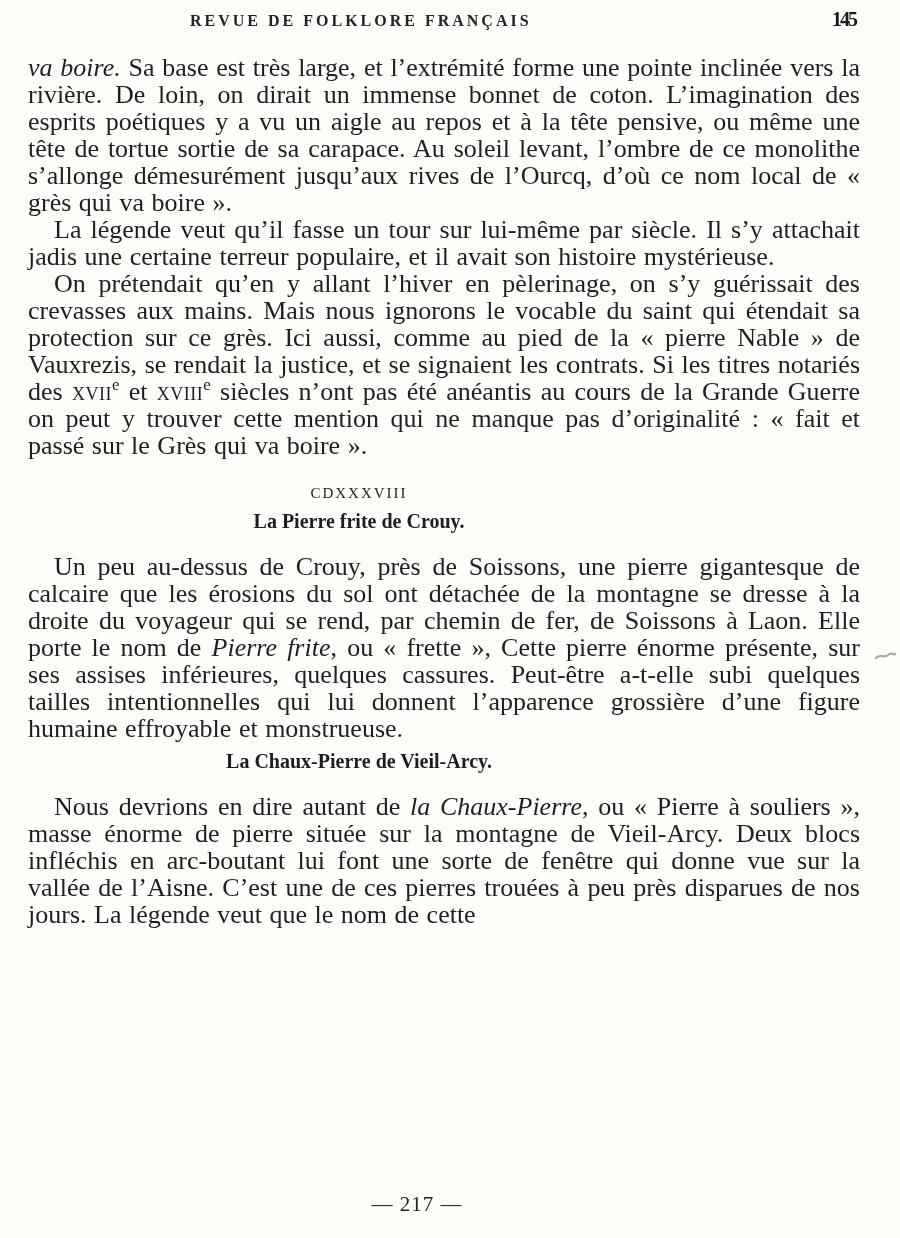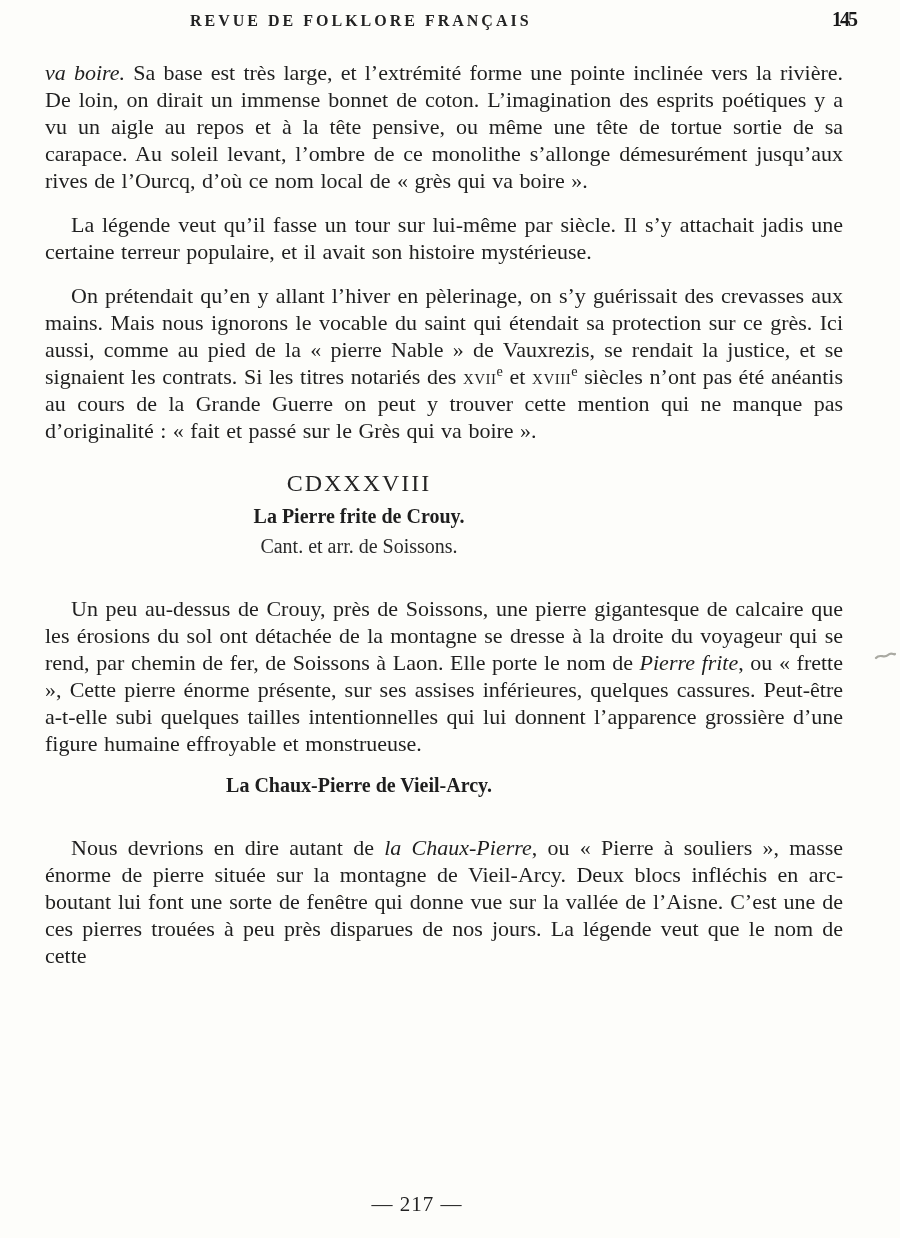--- a/index.html
+++ b/index.html
@@ -23,36 +23,36 @@
     letter-spacing: 3px; color: #232323;
   }
   .page-number {
     position: absolute; right: 4px; top: 0;
     font-size: 20px; font-weight: bold;
     letter-spacing: -2px; color: #1a1a1a;
   }
   
   .content { margin-top: 12px; }
   p.para {
-    margin: 17px;
-    font-size: 22px;
+    margin: 0;
+    font-size: 26px;
     line-height: 27px;
     text-align: justify;
     word-spacing: 1px;
   }
   p.para.indent { text-indent: 26px; }
   .seg { font-style: normal; }
   .seg.italic { font-style: italic; }
   .seg.sc { font-variant: small-caps; letter-spacing: .5px; }
   .seg.sup { vertical-align: super; font-size: 0.65em; line-height: 0; }
   
   .centered { text-align: center; padding-right: 170px; }
   .section-number {
     margin-top: 26px;
-    font-size: 24px;
+    font-size: 15px;
     letter-spacing: 2px;
     color: #242424;
   }
   .section-title {
     margin-top: 8px;
     font-size: 20px;
     font-weight: bold;
     color: #1e1e1e;
   }
   .section-subtitle {
@@ -99,21 +99,20 @@
     <p class="para indent">
       <span class="seg">La légende veut qu’il fasse un tour sur lui-même par siècle. Il s’y attachait jadis une certaine terreur populaire, et il avait son histoire mystérieuse.</span>
     </p>
 
     <p class="para indent">
       <span class="seg">On prétendait qu’en y allant l’hiver en pèlerinage, on s’y guérissait des crevasses aux mains. Mais nous ignorons le vocable du saint qui étendait sa protection sur ce grès. Ici aussi, comme au pied de la « pierre Nable » de Vauxrezis, se rendait la justice, et se signaient les contrats. Si les titres notariés des </span><span class="seg sc">xvii</span><span class="seg sup">e</span><span class="seg"> et </span><span class="seg sc">xviii</span><span class="seg sup">e</span><span class="seg"> siècles n’ont pas été anéantis au cours de la Grande Guerre on peut y trouver cette mention qui ne manque pas d’originalité : « fait et passé sur le Grès qui va boire ».</span>
     </p>
 
     <div class="section-number centered">CDXXXVIII</div>
     <div class="section-title centered">La Pierre frite de Crouy.</div>
-    <div class="section-subtitle centered">Cant. et arr. de Soissons.</div>
     <div class="head-gap"></div>
 
     <p class="para indent">
       <span class="seg">Un peu au-dessus de Crouy, près de Soissons, une pierre gigantesque de calcaire que les érosions du sol ont détachée de la montagne se dresse à la droite du voyageur qui se rend, par chemin de fer, de Soissons à Laon. Elle porte le nom de </span><span class="seg italic">Pierre frite</span><span class="seg">, ou « frette », Cette pierre énorme présente, sur ses assises inférieures, quelques cassures. Peut-être a-t-elle subi quelques tailles intentionnelles qui lui donnent l’apparence grossière d’une figure humaine effroyable et monstrueuse.</span>
     </p>
 
 
     <div class="section-title centered">La Chaux-Pierre de Vieil-Arcy.</div>
     <div class="head-gap"></div>
 

